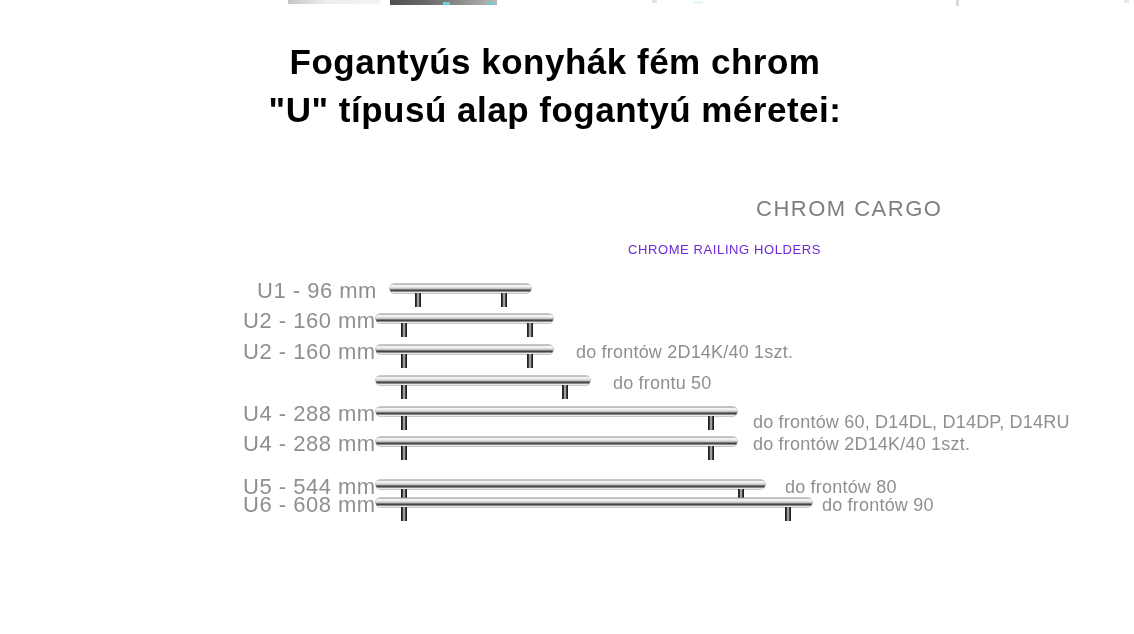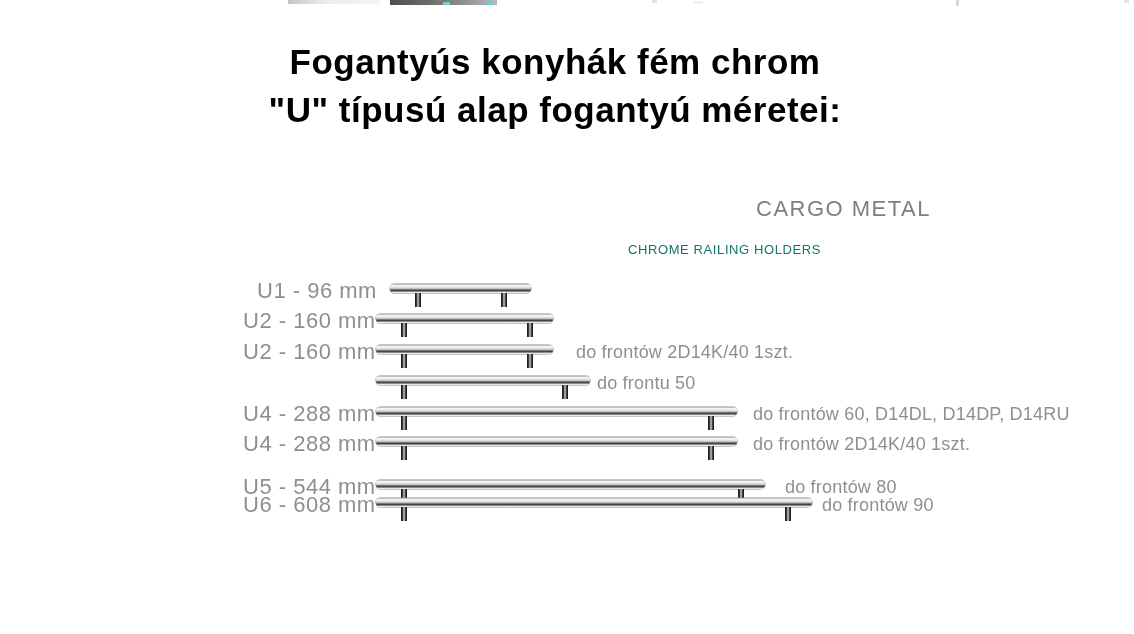--- a/index.html
+++ b/index.html
@@ -17,21 +17,21 @@
     color:#000000;letter-spacing:0.5px;
   }
   
   .heading{
     position:absolute;left:756px;top:196px;
     font-size:22px;font-weight:300;color:#7e7e7e;letter-spacing:1.5px;
     white-space:nowrap;
   }
   .subheading{
     position:absolute;left:628px;top:242px;
-    font-size:13px;font-weight:300;color:#0f766e;letter-spacing:0.6px;
+    font-size:13px;font-weight:300;color:#6d28d9;letter-spacing:0.6px;
     white-space:nowrap;
   }
   
   .row{position:absolute;left:0;width:1134px;height:34px;}
   .rlabel{
     position:absolute;left:243px;top:0;height:30px;line-height:30px;
     font-size:22px;font-weight:300;color:#8f8f8f;letter-spacing:0.5px;
     white-space:nowrap;
   }
   .handle{position:absolute;left:376px;top:0;width:460px;height:34px;}
@@ -64,21 +64,21 @@
     <div class="frag" style="left: 694px; top: 1px; width: 9px; height: 3px; background: rgb(232, 245, 245);"></div>
     <div class="frag" style="left: 956px; top: 0px; width: 3px; height: 6px; background: rgb(216, 216, 216);"></div>
     <div class="frag" style="left: 1124px; top: 0px; width: 5px; height: 3px; background: rgb(230, 230, 230);"></div>
   </div>
 
 <div class="title">
   <div>Fogantyús konyhák fém chrom</div>
   <div>"U" típusú alap fogantyú méretei:</div>
 </div>
 
-<div class="heading">CARGO METAL</div>
+<div class="heading">CHROM CARGO</div>
 <div class="subheading">CHROME RAILING HOLDERS</div>
 
 <div class="row" style="top: 276px; margin-left: 14px;">
   <span class="rlabel">U1 - 96 mm</span>
   <div class="handle">
     <div class="bar" style="width: 141px;"></div>
     <div class="post post-left" style="left: 25px;"></div>
     <div class="post post-right" style="left: 111px;"></div>
   </div>
 </div>
@@ -101,31 +101,31 @@
   </div>
   <span class="desc" style="left: 576px;">do frontów 2D14K/40 1szt.</span>
 </div>
 
 <div class="row" style="top: 368px;">
   <div class="handle">
     <div class="bar" style="width: 214px;"></div>
     <div class="post post-left" style="left: 25px;"></div>
     <div class="post post-right" style="left: 186px;"></div>
   </div>
-  <span class="desc" style="left: 597px;">do frontu 50</span>
+  <span class="desc" style="left: 613px;">do frontu 50</span>
 </div>
 
 <div class="row" style="top: 399px;">
   <span class="rlabel">U4 - 288 mm</span>
   <div class="handle">
     <div class="bar" style="width: 361px;"></div>
     <div class="post post-left" style="left: 25px;"></div>
     <div class="post post-right" style="left: 332px;"></div>
   </div>
-  <span class="desc" style="left: 753px;">do frontów 60, D14DL, D14DP, D14RU</span>
+  <span class="desc" style="left: 753px; margin-top: 8px;">do frontów 60, D14DL, D14DP, D14RU</span>
 </div>
 
 <div class="row" style="top: 429px;">
   <span class="rlabel">U4 - 288 mm</span>
   <div class="handle">
     <div class="bar" style="width: 361px;"></div>
     <div class="post post-left" style="left: 25px;"></div>
     <div class="post post-right" style="left: 332px;"></div>
   </div>
   <span class="desc" style="left: 753px;">do frontów 2D14K/40 1szt.</span>

